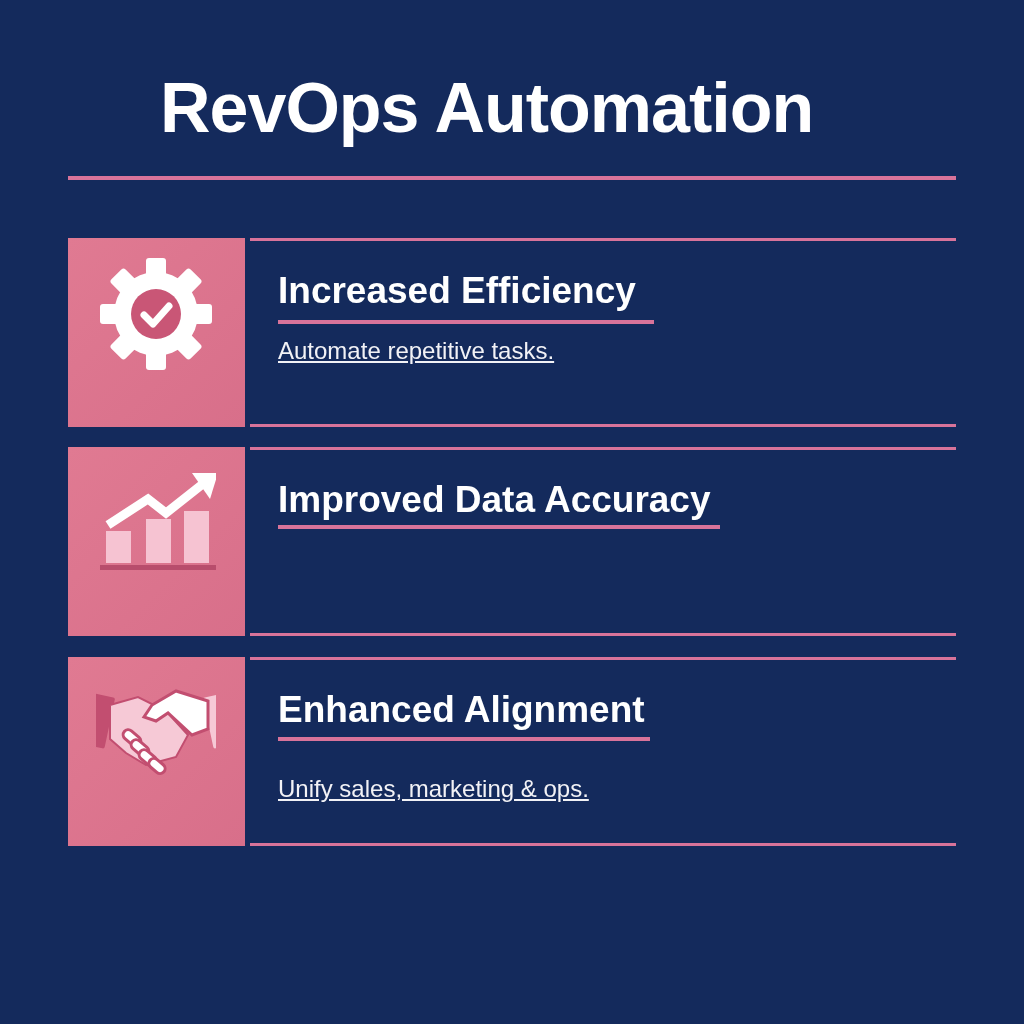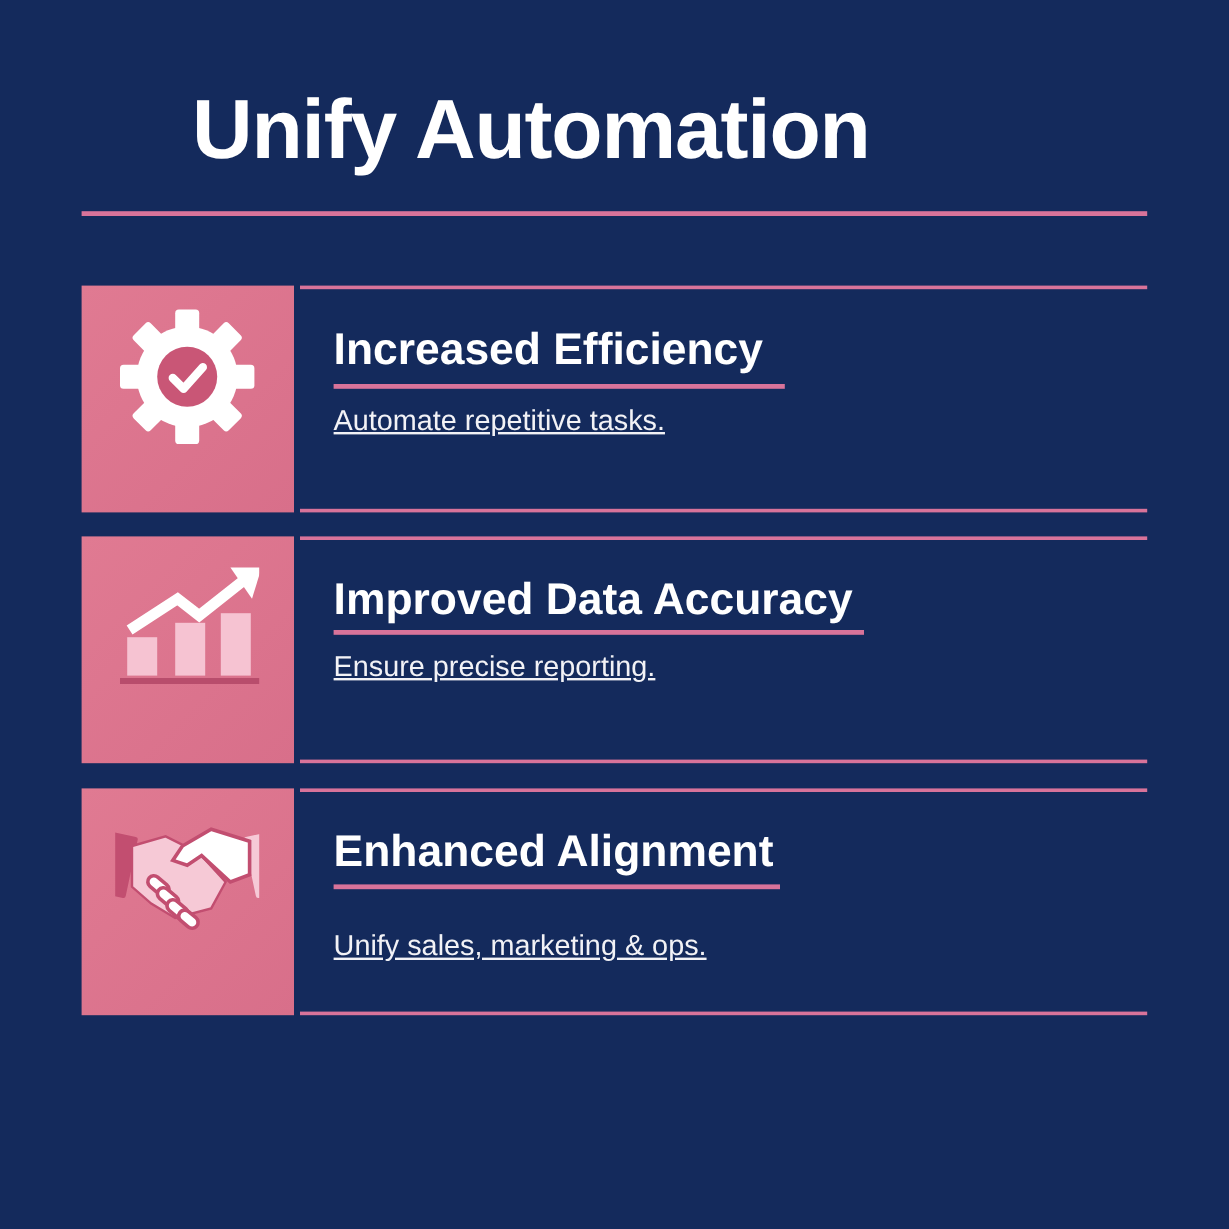--- a/index.html
+++ b/index.html
@@ -38,21 +38,21 @@
       position: absolute; left: 210px; height: 4px; background: #d8739a;
     }
     .desc {
       position: absolute; left: 210px; top: 98px;
       font-size: 24px; color: #f2f2f6; white-space: nowrap; line-height: 30px; text-decoration: underline;
     }
   </style>
 </head>
 <body>
 
-<div class="title">Unify Automation</div>
+<div class="title">RevOps Automation</div>
 <div class="title-divider"></div>
 
 <div class="card" style="top:238px;">
   <div class="icon-box">
     <svg viewBox="0 0 120 116">
       <g transform="translate(60,58)">
         <g fill="#ffffff">
           <circle r="42"></circle>
           <rect x="-10" y="-56" width="20" height="22" rx="3"></rect>
           <rect x="-10" y="-56" width="20" height="22" rx="3" transform="rotate(45)"></rect>
@@ -82,21 +82,20 @@
       <rect x="50" y="54" width="25" height="44" fill="#f6c3d2"></rect>
       <rect x="88" y="46" width="25" height="52" fill="#f6c3d2"></rect>
       <rect x="4" y="100" width="122" height="5" fill="#b84d6c"></rect>
       <path d="M12,60 L52,34 L70,48 L108,18" stroke="#ffffff" stroke-width="9" fill="none" stroke-linejoin="miter"></path>
       <path d="M96,8 L122,8 L114,34 Z" fill="#ffffff"></path>
     </svg>
   </div>
   <div class="line-top"></div>
   <div class="heading">Improved Data Accuracy</div>
   <div class="heading-underline" style="top:78px;width:442px;"></div>
-  <div class="desc" style="top:94px;">Ensure precise reporting.</div>
   <div class="line-bottom"></div>
 </div>
 
 <div class="card" style="top:657px;text-align:center;">
   <div class="icon-box">
     <svg viewBox="0 0 120 116">
       <rect x="-8" y="20" width="22" height="52" rx="2" fill="#c24e70" transform="rotate(12 3 46)"></rect>
       <rect x="112" y="20" width="22" height="52" rx="2" fill="#f6c9d6" transform="rotate(-12 123 46)"></rect>
       <path d="M14,30 L42,22 L70,36 L92,60 L80,82 L50,90 L30,78 L14,64 Z" fill="#f6c9d6" stroke="#c24e70" stroke-width="2"></path>
       <path d="M112,26 L80,16 L56,30 L48,42 L60,46 L72,38 L96,60 L112,54 Z" fill="#ffffff" stroke="#c24e70" stroke-width="3"></path>

